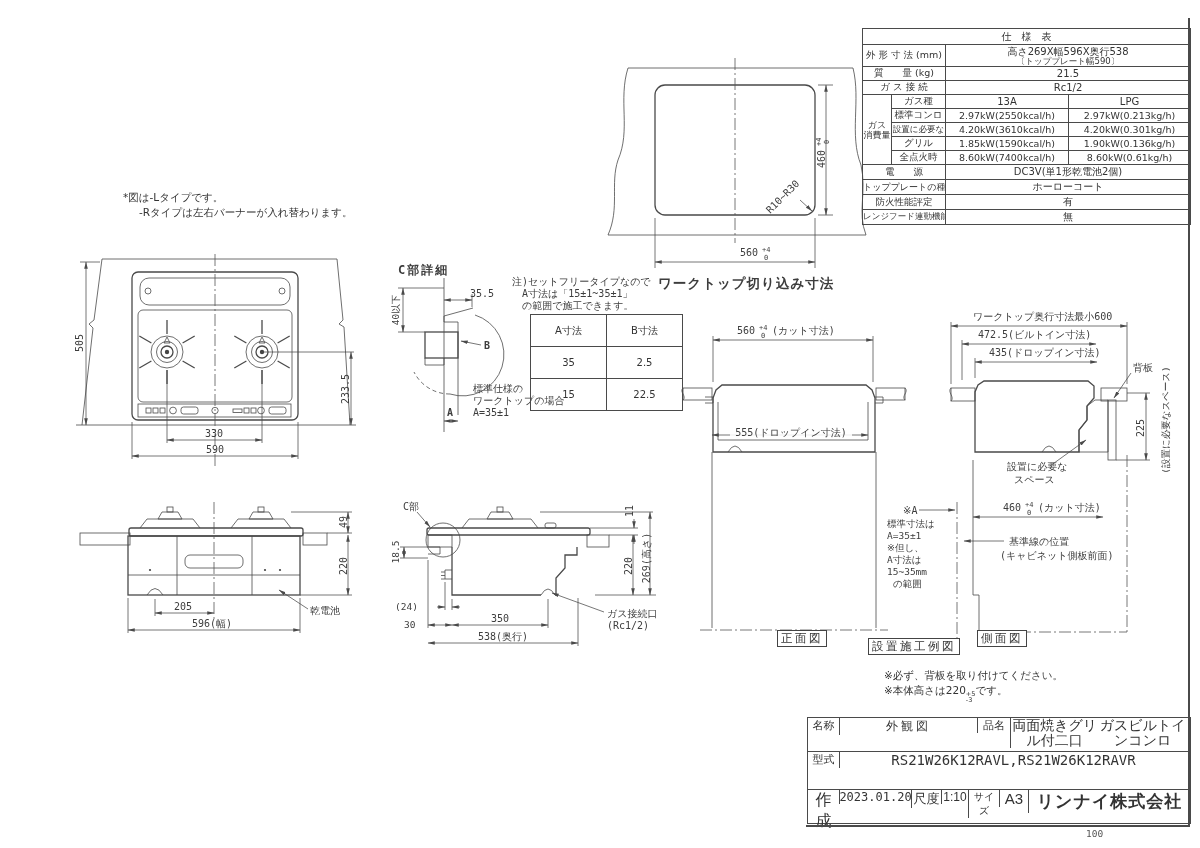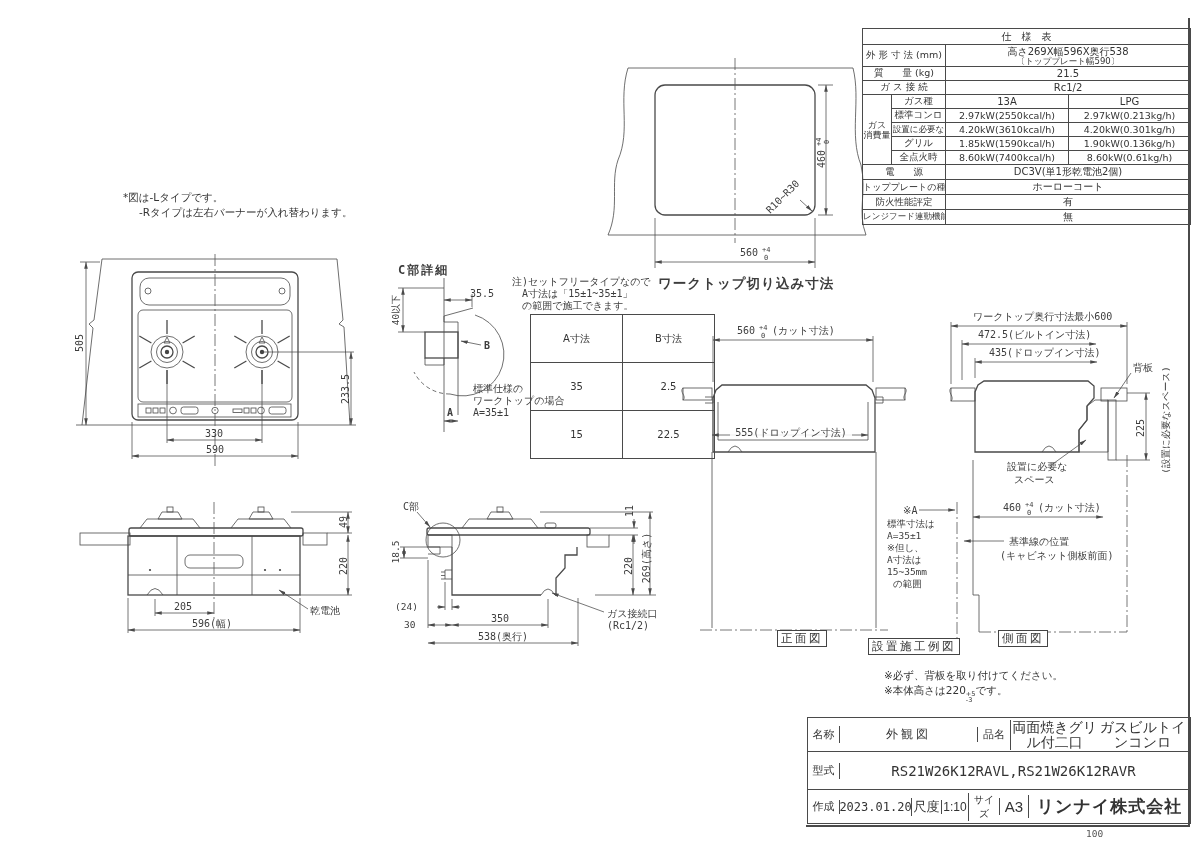--- a/index.html
+++ b/index.html
@@ -16,28 +16,28 @@
   .dd{stroke:#555;fill:none;stroke-width:.8;stroke-dasharray:12 3 2 3}
   .dash{stroke:#4a4a4a;fill:none;stroke-width:.8;stroke-dasharray:4 3}
   
   .spec{left:862px;top:28px;width:328px;font-size:10px}
   .spec table{border-collapse:collapse;table-layout:fixed;width:328px}
   .spec td{border:1px solid #4a4a4a;text-align:center;padding:0;overflow:hidden;white-space:nowrap}
   .spec .lt{font-size:9.5px}
   .vgrp{font-size:9px;line-height:10px}
   
   .tb{left:807px;top:717px;width:382px;border:1.5px solid #4a4a4a;background:#fff}
-  .tbr{display:flex;align-items:center}
+  .tbr{display:flex;align-items:flex-start}
   .tbr+.tbr{border-top:1.5px solid #4a4a4a}
   .tbc{display:flex;align-items:center;justify-content:center;text-align:center;overflow:hidden}
   .tbc+.tbc{border-left:1.5px solid #4a4a4a}
   
   .abt{left:530px;top:314px;font-size:10px}
   .abt table{border-collapse:collapse;table-layout:fixed}
-  .abt td{border:1px solid #4a4a4a;width:59px;height:15px;text-align:center;padding:16px}
+  .abt td{border:1px solid #4a4a4a;width:59px;height:15px;text-align:center;padding:8px}
   .cap{position:absolute;border:1.3px solid #444;background:#fff;font-size:11.5px;
        letter-spacing:2.5px;line-height:15px;padding:0 3px;white-space:nowrap}
   .note{font-size:10.5px;line-height:15px;white-space:nowrap}
   .tol{display:inline-flex;flex-direction:column;font-size:6.5px;line-height:6px;vertical-align:-2px}
 </style>
 </head>
 <body>
 
 <div class="page">
 
@@ -436,21 +436,21 @@
     <tr>
             <td>15</td>
         <td>22.5</td>
           </tr>
   </tbody>
       </table>
 </div>
 
 <div class="cap" style="left:777px;top:630px">正面図</div>
 <div class="cap" style="left:868px;top:638px">設置施工例図</div>
-<div class="cap" style="left:998px;top:630px">側面図</div>
+<div class="cap" style="left:977px;top:630px">側面図</div>
 
 <div class="abs note" style="left:884px;top:668px">
   <div>※必ず、背板を取り付けてください。</div>
   <div><span>※本体高さは220</span><span class="tol">
           <span>+5</span>
           <span>-3</span>
         </span><span>です。</span></div>
 </div>
 
 <div class="abs tb">
@@ -461,21 +461,21 @@
     <div class="tbc" style="width:176px;font-size:14px;line-height:15px">
       <div>両面焼きグリル付二口</div>
       <div>ガスビルトインコンロ</div>
     </div>
   </div>
   <div class="tbr" style="height:37px">
     <div class="tbc" style="width:31px;font-size:11px">型式</div>
     <div class="tbc" style="width:347px;font-size:14px;font-family:'DejaVu Sans Mono',monospace">RS21W26K12RAVL,RS21W26K12RAVR</div>
   </div>
   <div class="tbr" style="height:33px">
-    <div class="tbc" style="width:31px;font-size:11px">作成</div>
+    <div class="tbc" style="width:31px;font-size:16px">作成</div>
     <div class="tbc" style="width:71px;font-size:12px;font-family:'DejaVu Sans Mono',monospace">2023.01.20</div>
     <div class="tbc" style="width:29px;font-size:13px">尺度</div>
     <div class="tbc" style="width:26px;font-size:12px;font-family:Liberation Sans, sans-serif">1:10</div>
     <div class="tbc" style="width:30px;font-size:10px">サイズ</div>
     <div class="tbc" style="width:28px;font-size:15px;font-family:Liberation Sans, sans-serif">A3</div>
     <div class="tbc" style="flex:1;font-size:17px;font-weight:bold;letter-spacing:1px">リンナイ株式会社</div>
   </div>
 </div>
 
 <div class="abs" style="left:1188px;top:18px;width:1.5px;height:808px;background:#4a4a4a"></div>

